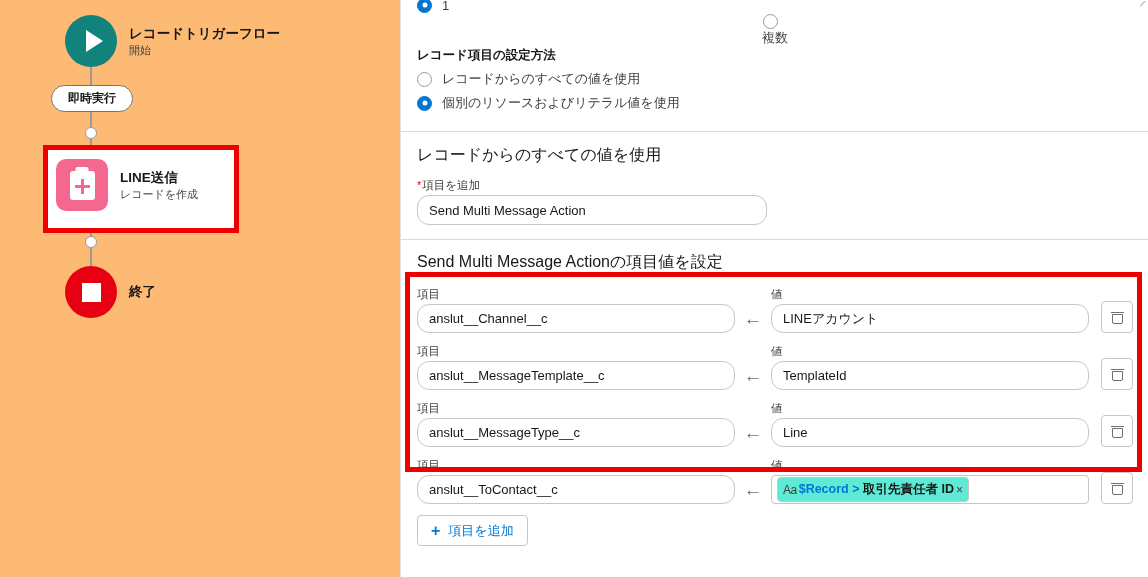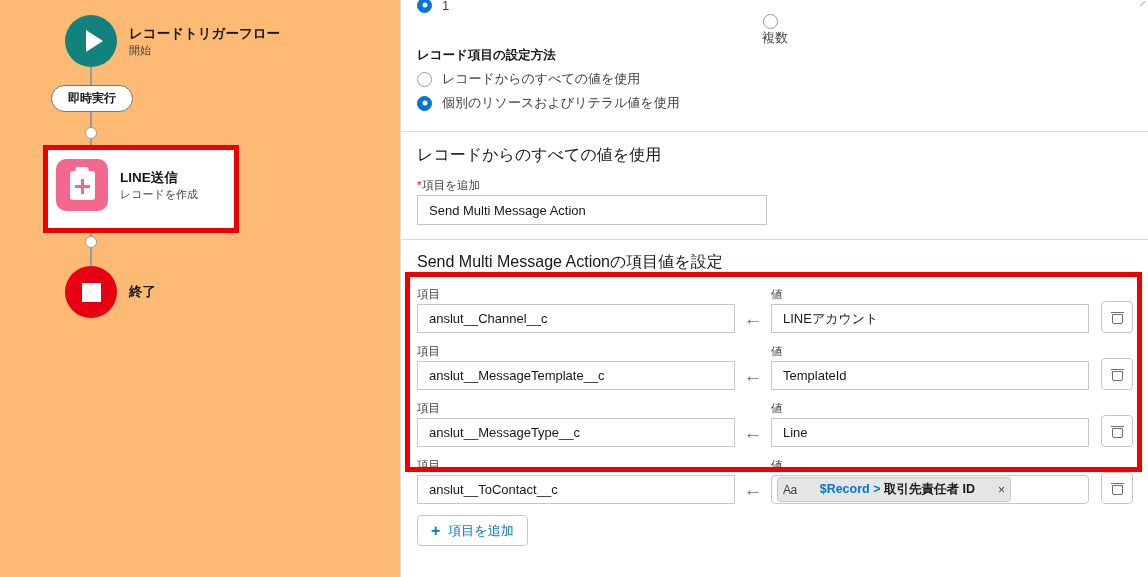--- a/index.html
+++ b/index.html
@@ -240,21 +240,21 @@
   }
   .req-star {
     color: #ea001e;
     font-size: 11px;
     margin-right: 1px;
   }
 
   .text-input {
     height: 29px;
     border: 1px solid #c9c7c5;
-    border-radius: 0;
+    border-radius: 12px;
     background: #ffffff;
     display: flex;
     align-items: center;
     padding: 0 11px;
     font-size: 13px;
     color: #181818;
     box-sizing: border-box;
   }
 
   
@@ -323,25 +323,25 @@
     align-items: center;
     padding: 0 5px;
     box-sizing: border-box;
   }
   .token {
     display: inline-flex;
     align-items: center;
     height: 23px;
     border: 1px solid #c9c7c5;
     border-radius: 4px;
-    background: #e5e5e5;
+    background: #5eead4;
     padding: 0 5px;
     font-size: 12.5px;
     color: #181818;
-    gap: 23px;
+    gap: 2px;
   }
   .token-type-icon {
     font-size: 12px;
     color: #3e3e3c;
     font-weight: 500;
     letter-spacing: -0.5px;
   }
   .token-text {
     color: #0176d3;
     white-space: nowrap;

